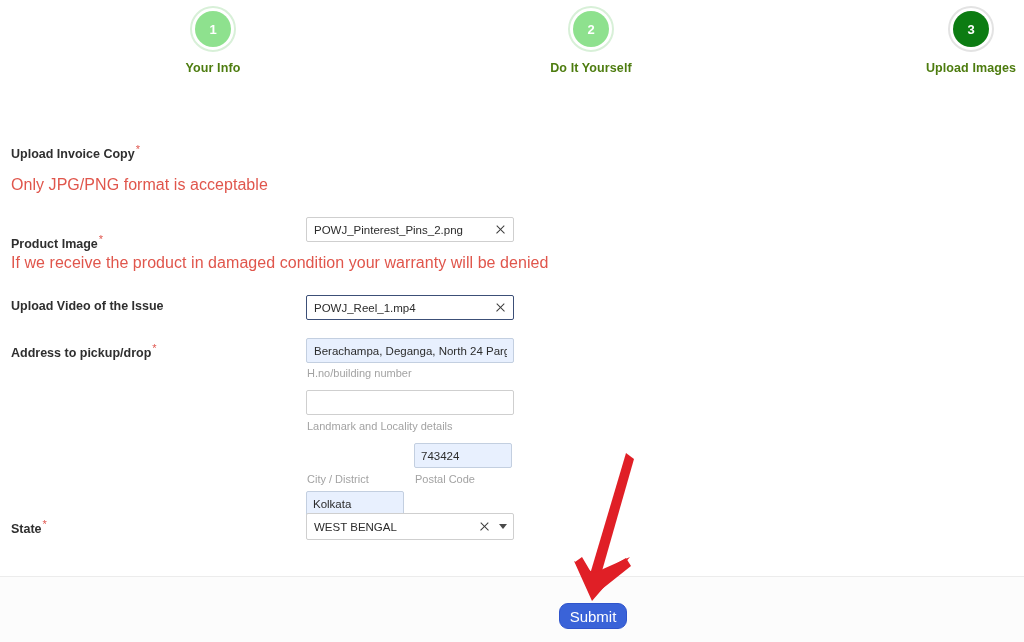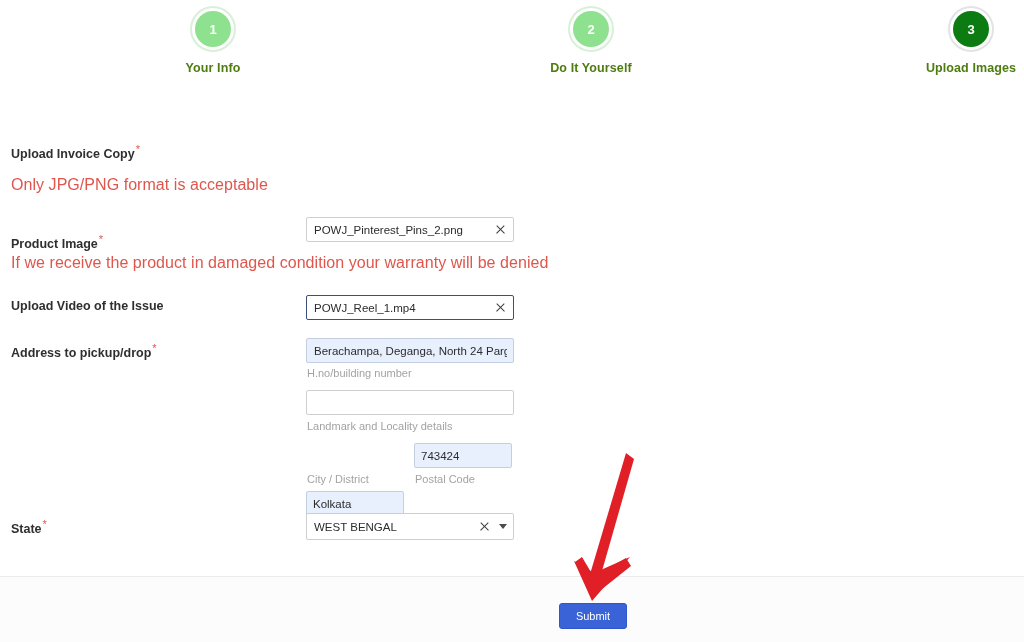--- a/index.html
+++ b/index.html
@@ -176,22 +176,22 @@
   }
   .footer {
     position: absolute;
     left: 0; top: 577px; width: 1024px; height: 65px;
     background: #fcfcfc;
   }
   .btn {
     position: absolute;
     top: 26px;
     height: 26px;
-    font-size: 11px;
-    border-radius: 3px;
+    font-size: 15px;
+    border-radius: 9px;
     display: flex; align-items: center; justify-content: center;
     cursor: pointer;
     font-family: "Liberation Sans", sans-serif;
   }
   .btn-submit {
     left: 559px; width: 68px;
     background: #3a63d8;
     border: 1px solid #3055cc;
     color: #ffffff;
   }

